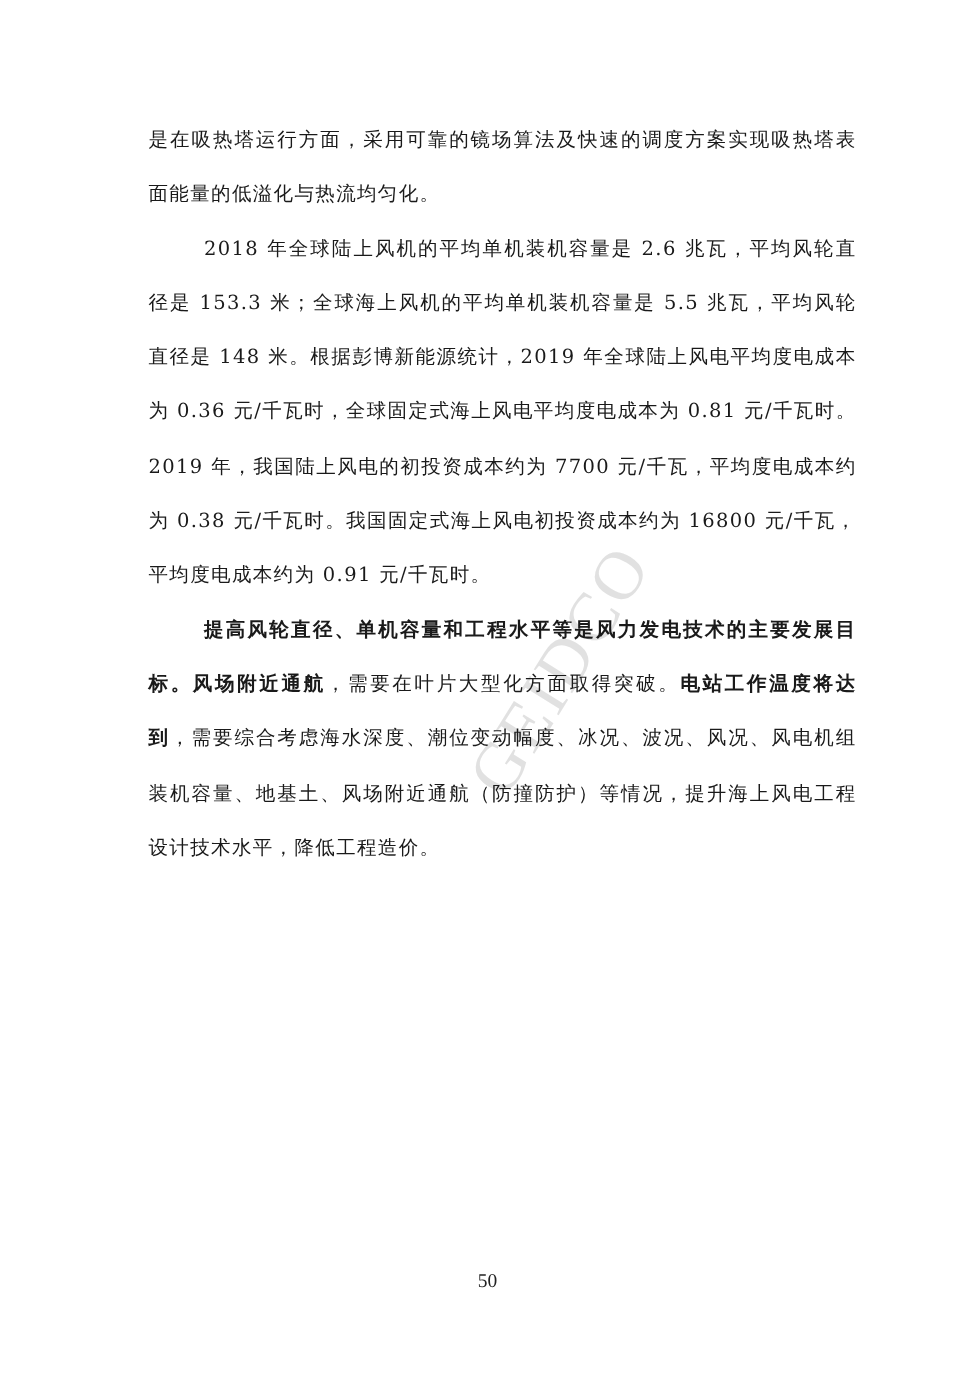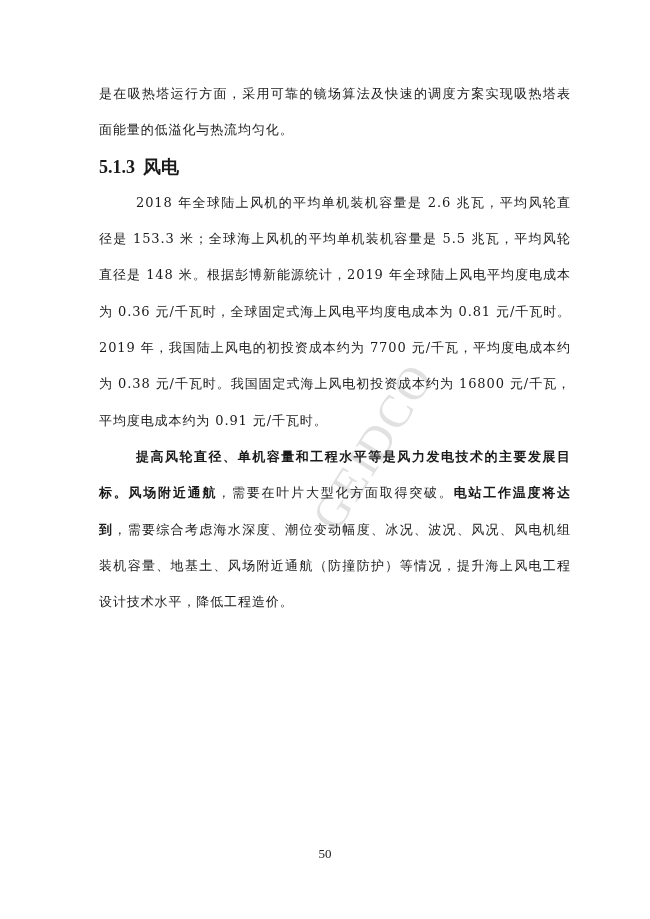--- a/index.html
+++ b/index.html
@@ -75,23 +75,20 @@
 
 <div class="page">
   <div class="watermark">GEIDCO</div>
 
   <div class="content">
     <p class="para">
       <span>是在吸热塔运行方面，采用可靠的镜场算法及快速的调度方案实现吸热塔表面能量的低溢化与热流均匀化。</span>
     </p>
 
 
-    <h3 class="heading">
-      <span class="num">5.1.3</span><span>风电</span>
-    </h3>
 
     <p class="para indent">
       <span>2018 年全球陆上风机的平均单机装机容量是 2.6 兆瓦，平均风轮直径是 153.3 米；全球海上风机的平均单机装机容量是 5.5 兆瓦，平均风轮直径是 148 米。根据彭博新能源统计，2019 年全球陆上风电平均度电成本为 0.36 元/千瓦时，全球固定式海上风电平均度电成本为 0.81 元/千瓦时。2019 年，我国陆上风电的初投资成本约为 7700 元/千瓦，平均度电成本约为 0.38 元/千瓦时。我国固定式海上风电初投资成本约为 16800 元/千瓦，平均度电成本约为 0.91 元/千瓦时。</span>
     </p>
 
     <p class="para indent">
       <span class="bold">提高风轮直径、单机容量和工程水平等是风力发电技术的主要发展目标。风场附近通航</span><span>，需要在叶片大型化方面取得突破。</span><span class="bold">电站工作温度将达到</span><span>，需要综合考虑海水深度、潮位变动幅度、冰况、波况、风况、风电机组装机容量、地基土、风场附近通航（防撞防护）等情况，提升海上风电工程设计技术水平，降低工程造价。</span>
     </p>
   </div>
 

